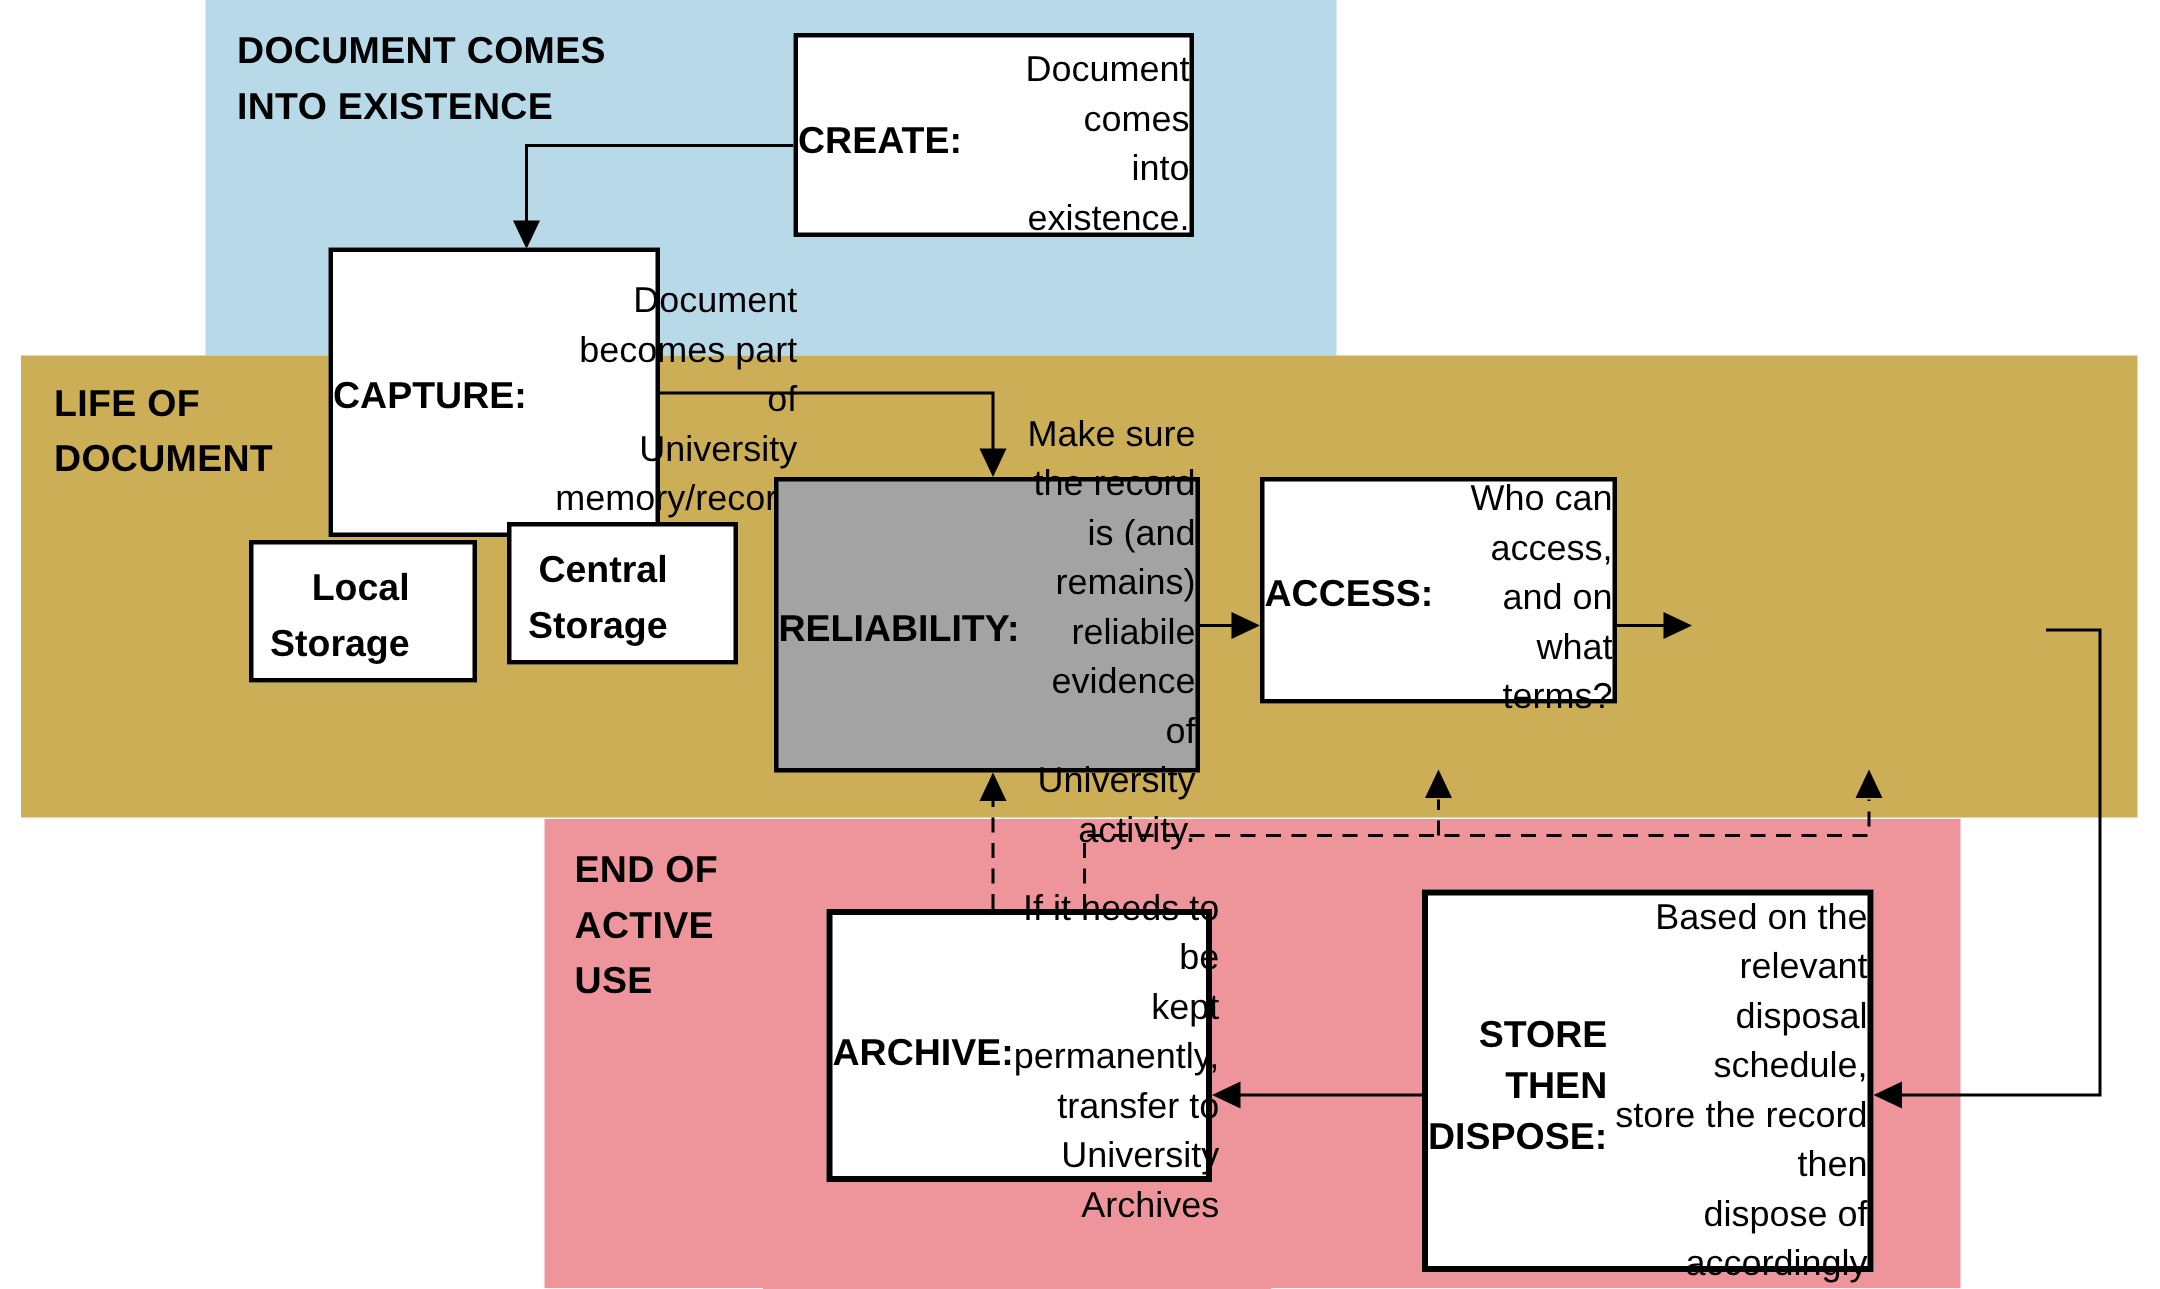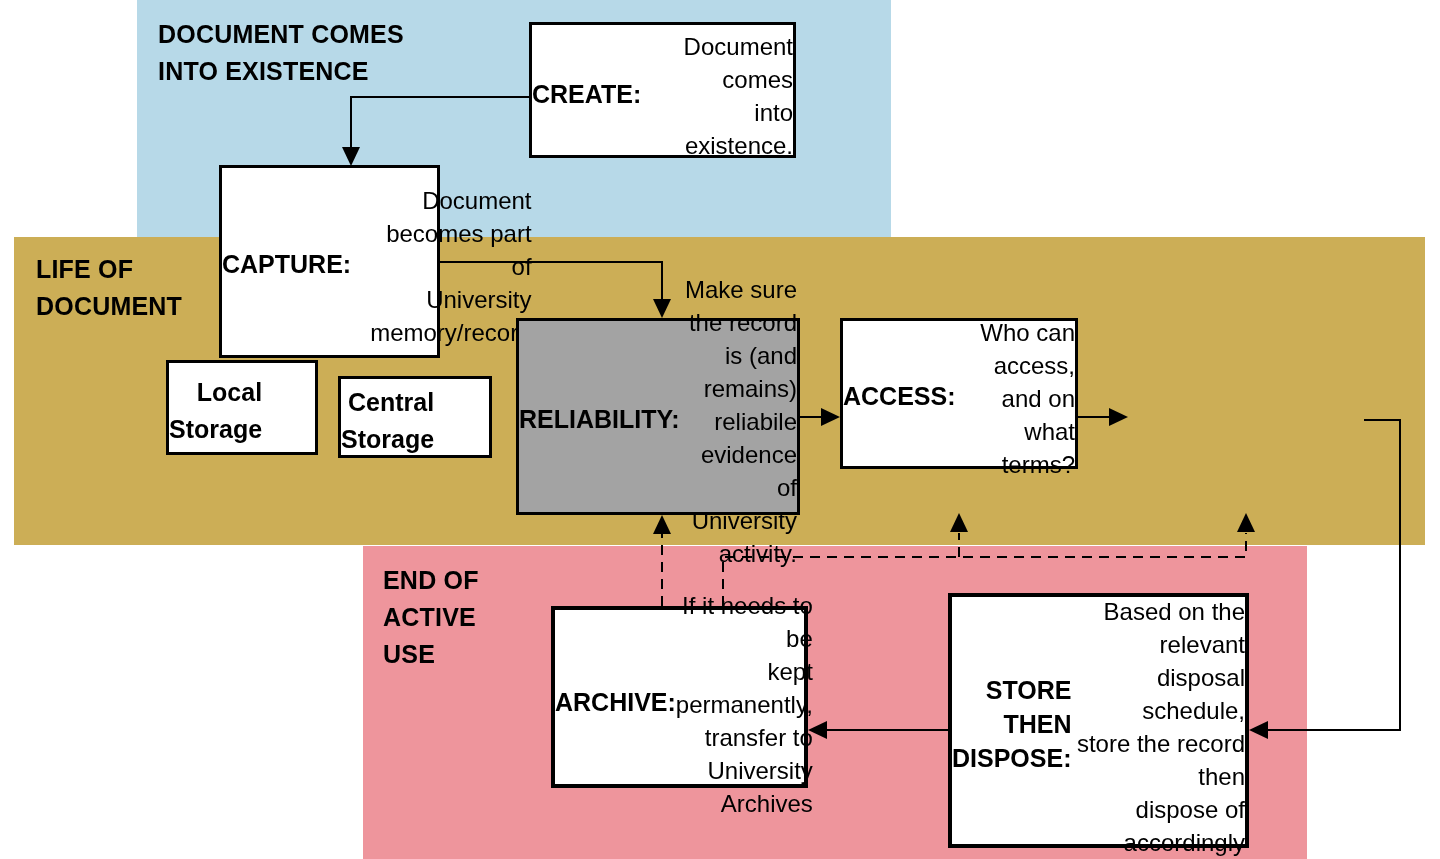--- a/index.html
+++ b/index.html
@@ -57,28 +57,28 @@
     margin-bottom: 5px;
   }
   .box-body {
     font-size: 24px;
     line-height: 33px;
     white-space: pre-line;
   }
   .box-create      { left: 529px;  top: 22px;  width: 267px; height: 136px; padding-top: 12px; }
   .box-capture     { left: 219px;  top: 165px; width: 221px; height: 193px; padding-top: 9px; }
   .box-local       { left: 166px;  top: 360px; width: 152px; height: 95px;  padding-top: 7px; }
-  .box-central     { left: 338px;  top: 376px; width: 154px; height: 82px;  padding-top: 7px; }
+  .box-central     { left: 338px;  top: 348px; width: 154px; height: 95px;  padding-top: 7px; }
   .box-reliability { left: 516px;  top: 318px; width: 284px; height: 197px; padding-top: 10px; }
   .box-access      { left: 840px;  top: 318px; width: 238px; height: 151px; padding-top: 10px; }
   .box-locatability{ left: 1128px; top: 316px; width: 236px; height: 197px; padding-top: 16px; }
   .box-archive     { left: 551px;  top: 606px; width: 257px; height: 182px; padding-top: 14px; border-width: 4px; }
   .box-store       { left: 948px;  top: 593px; width: 301px; height: 255px; padding-top: 12px; border-width: 4px; }
 
-  .storage-title { line-height: 37px; margin-bottom: 0; }
+  .storage-title { line-height: 37px; margin-bottom: 0; margin-left: 11px; }
 </style>
 </head>
 <body>
 
 <div class="canvas">
 
   <div class="band band-existence" style="background-color: rgb(183, 217, 232);"></div>
   <div class="band band-life" style="background-color: rgb(204, 174, 86);"></div>
   <div class="band band-end" style="background-color: rgb(238, 149, 156);"></div>
 

